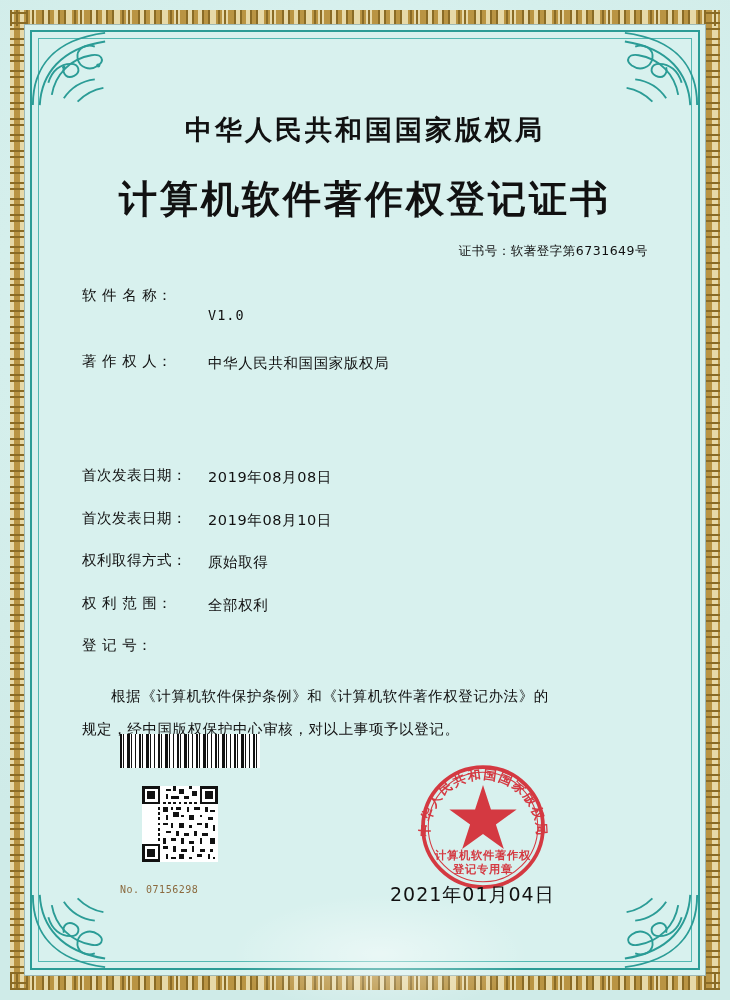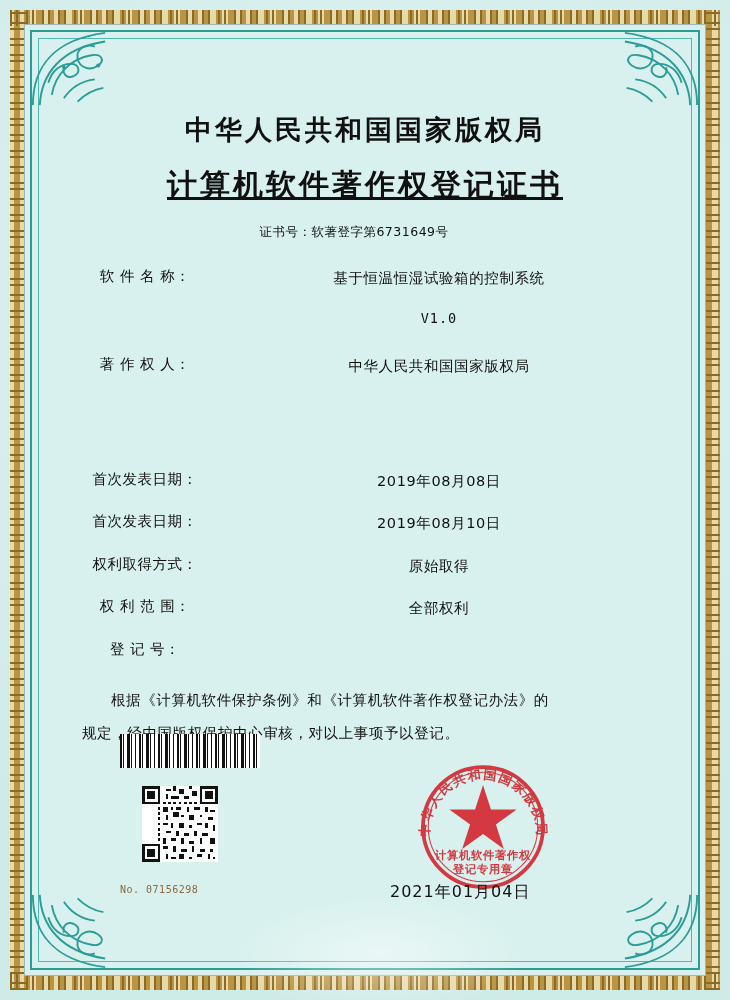--- a/index.html
+++ b/index.html
@@ -126,46 +126,44 @@
     font-family: "DejaVu Serif", "Liberation Serif", serif;
     font-size: 27px;
     font-weight: bold;
     letter-spacing: 3px;
     color: #111;
     margin-top: 56px;
   }
   .title-main {
     text-align: center;
     font-family: "DejaVu Serif", "Liberation Serif", serif;
-    font-size: 30px;
+    font-size: 38px;
     font-weight: bold;
     letter-spacing: 3px;
     color: #111;
-    margin-top: 17px;
-    text-decoration: underline;
+    margin-top: 26px;
   }
   .cert-number {
-    text-align: center;
+    text-align: right;
     font-size: 12.5px;
     font-family: "DejaVu Sans", sans-serif;
     margin-top: 18px;
     padding-right: 22px;
     letter-spacing: 0.5px;
     color: #111;
   }
 
   .field-block { margin-top: 26px; }
   .field-row {
     display: flex;
     align-items: flex-start;
     font-size: 14.5px;
     font-family: "DejaVu Sans", sans-serif;
     color: #111;
     margin-bottom: 4px;
-    text-align: center;
   }
   .field-label {
     width: 148px;
     flex: 0 0 148px;
     padding-left: 22px;
     box-sizing: border-box;
     letter-spacing: 4px;
     white-space: nowrap;
   }
   .field-label.tight { letter-spacing: 0.5px; }
@@ -235,21 +233,21 @@
     font-family: "DejaVu Sans Mono", monospace;
     font-size: 10px;
     color: #8b6a3f;
     letter-spacing: 0.5px;
   }
 
   .issue-date {
     position: absolute;
     left: 330px;
     top: 148px;
-    font-size: 16px;
+    font-size: 19px;
     font-family: "DejaVu Sans", sans-serif;
     color: #111;
     letter-spacing: 1px;
   }
 
   
   .seal {
     position: absolute;
     left: 348px;
     top: 18px;
@@ -345,21 +343,20 @@
     <div class="title-main">计算机软件著作权登记证书</div>
 
     <div class="cert-number">
       <span>证书号：</span><span>软著登字第6731649号</span>
     </div>
 
     <div class="field-block">
       <div class="field-row">
         <div class="field-label tight">软 件 名 称：</div>
         <div class="field-value">
-          <span>基于恒温恒湿试验箱的控制系统</span>
           <span class="version">V1.0</span>
         </div>
       </div>
 
       <div class="gap-md"></div>
 
       <div class="field-row">
         <div class="field-label tight">著 作 权 人：</div>
         <div class="field-value">中华人民共和国国家版权局</div>
       </div>

